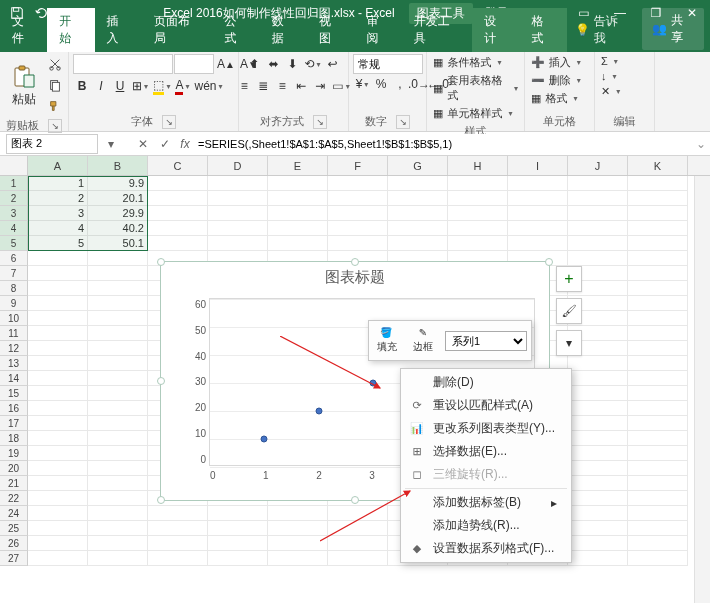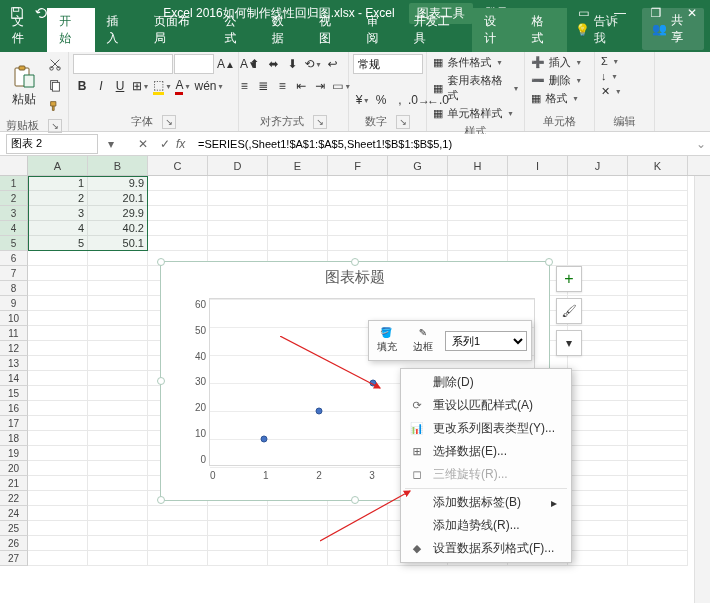--- a/index.html
+++ b/index.html
@@ -40,36 +40,36 @@
 
 .font-group .content { flex-direction: column; gap: 2px; align-items: flex-start; }
 .font-row { display: flex; gap: 1px; }
 .font-name { width: 100px; height: 20px; border: 1px solid #ccc; background: #fff; padding: 0 4px; font-size: 11px; }
 .font-size { width: 40px; height: 20px; border: 1px solid #ccc; background: #fff; padding: 0 4px; font-size: 11px; }
 
 
 .align-group .content { flex-direction: column; gap: 2px; }
 
 
-.num-group .content { flex-direction: column; gap: 16px; align-items: stretch; }
+.num-group .content { flex-direction: column; gap: 0; align-items: stretch; }
 .num-format { width: 70px; height: 20px; border: 1px solid #ccc; background: #fff; padding: 0 4px; font-size: 11px; }
 
 
 .styles-group .content { flex-direction: column; align-items: flex-start; gap: 1px; }
 .style-item { display: flex; align-items: center; gap: 4px; font-size: 11px; cursor: pointer; padding: 1px 2px; }
 
 
 .cells-group .content, .edit-group .content { flex-direction: column; gap: 1px; align-items: flex-start; }
 .cells-item { display: flex; align-items: center; gap: 4px; font-size: 11px; cursor: pointer; padding: 1px 2px; white-space: nowrap; }
 
 
 .formula-bar { height: 24px; background: #fff; border-bottom: 1px solid #d4d4d4; display: flex; align-items: center; }
 .name-box { width: 92px; height: 20px; border: 1px solid #ccc; margin: 0 2px 0 6px; padding: 0 4px; font-size: 11px; background: #fff; }
 .fb-btn { width: 22px; height: 20px; display: flex; align-items: center; justify-content: center; cursor: pointer; color: #666; }
-.fx-label { width: 18px; font-style: italic; color: #666; }
+.fx-label { width: 18px; text-align: center; font-style: italic; color: #666; }
 .formula-input { flex: 1; height: 20px; border: none; padding: 0 4px; font-size: 11px; outline: none; }
 .fb-expand { width: 18px; text-align: center; color: #999; cursor: pointer; }
 
 
 .grid-wrap { position: relative; height: 447px; overflow: hidden; }
 .col-headers { height: 20px; display: flex; background: #f3f3f3; border-bottom: 1px solid #ccc; }
 .corner { width: 28px; border-right: 1px solid #ccc; background: #f3f3f3; }
 .col-h { width: 60px; border-right: 1px solid #d4d4d4; display: flex; align-items: center; justify-content: center; font-size: 11px; color: #444; }
 .col-h.sel { background: #d6e9db; }
 .rows { position: relative; }

